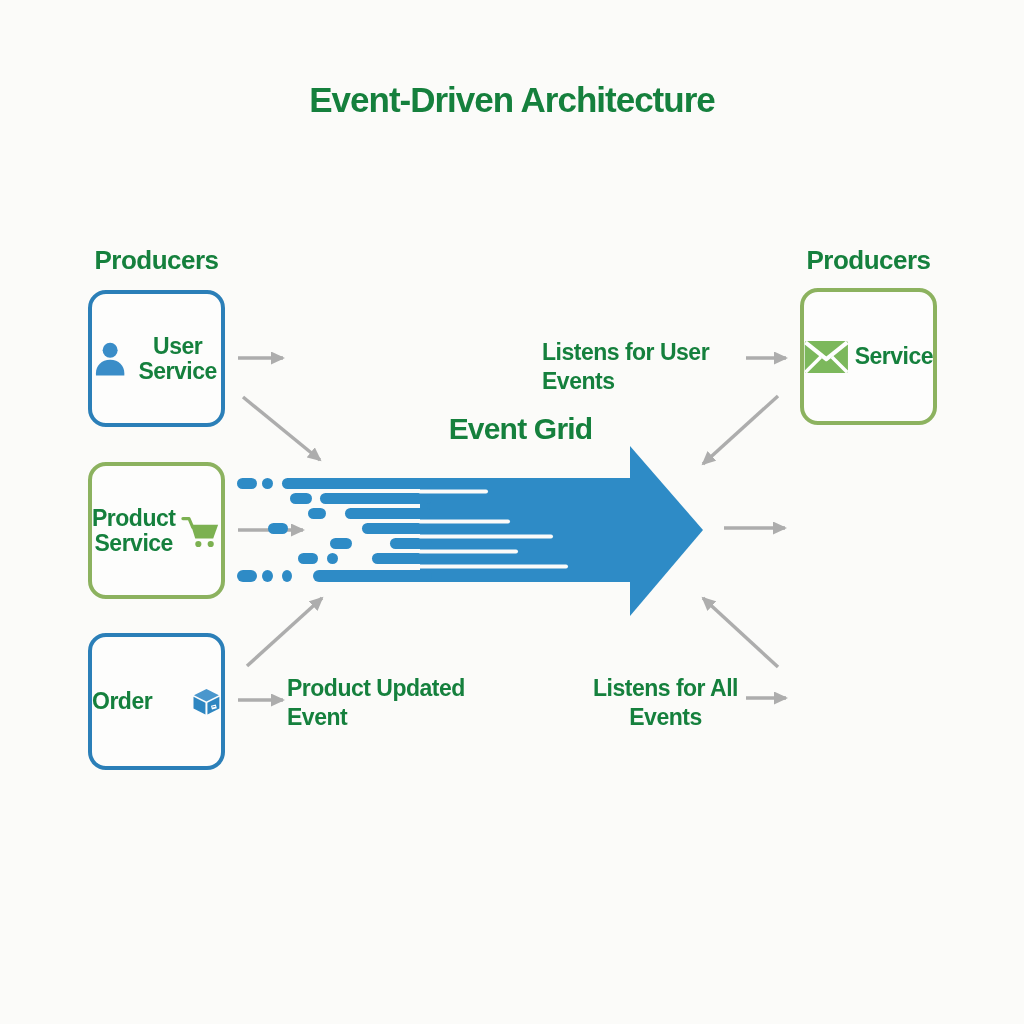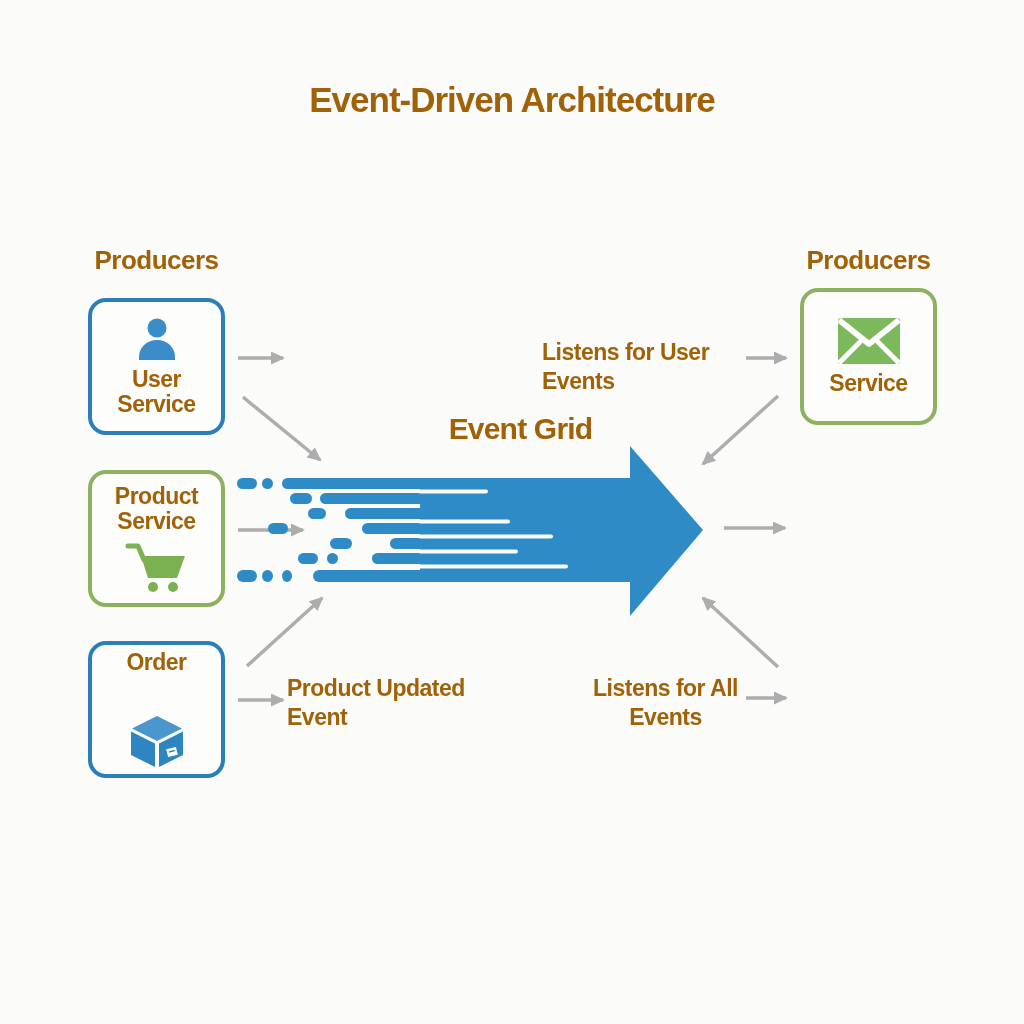--- a/index.html
+++ b/index.html
@@ -1,47 +1,46 @@
 <!DOCTYPE html>
 <html><head>
 <meta charset="utf-8">
 <style>
   html,body{margin:0;padding:0;background:#ffffff;}
   #canvas{
     position:relative;width:1024px;height:1024px;margin:0 auto;
     background:#fbfbf9;overflow:hidden;
-    font-family:"Liberation Sans", sans-serif;color:#a16207;
+    font-family:"Liberation Sans", sans-serif;color:#15803d;
   }
   .title{
     position:absolute;left:0;top:80px;width:1024px;text-align:center;
     font-size:35px;font-weight:bold;letter-spacing:-1px;
   }
   .col-heading{
     position:absolute;width:137px;text-align:center;
     font-size:26px;font-weight:bold;letter-spacing:-0.5px;
   }
   #producers-heading{left:88px;top:245px;}
   #consumers-heading{left:800px;top:245px;}
   .node{
     position:absolute;width:137px;height:137px;box-sizing:border-box;
     border-radius:18px;background:#fdfdfc;
-    display:flex;flex-direction:column;align-items:center;justify-content:center;
+    display:flex;flex-direction:row;align-items:center;justify-content:center;
     gap:6px;
-    margin-top:8px;
   }
   .node.blue{border:4px solid #2b7fb8;}
   .node.green{border:4px solid #8cb25f;}
   .node-label{
     font-size:23px;font-weight:bold;line-height:1.06;text-align:center;
     letter-spacing:-0.5px;width:110px;
   }
   #box-user-service{left:88px;top:290px;}
   #box-product-service{left:88px;top:462px;}
   #box-order{left:88px;top:633px;gap:40px;}
-  #box-email-service{left:800px;top:280px;}
+  #box-email-service{left:800px;top:288px;}
   #box-notification-service{left:800px;top:462px;}
   #box-reporting-service{left:798px;top:633px;}
   .edge-label{
     position:absolute;font-size:23px;font-weight:bold;line-height:1.25;
     letter-spacing:-0.5px;
   }
   #label-user-created{left:287px;top:336px;width:150px;text-align:left;}
   #label-product-updated{left:287px;top:674px;width:190px;text-align:left;}
   #label-listens-user{left:542px;top:338px;width:172px;text-align:left;}
   #label-listens-all{left:583px;top:674px;width:165px;text-align:center;}

